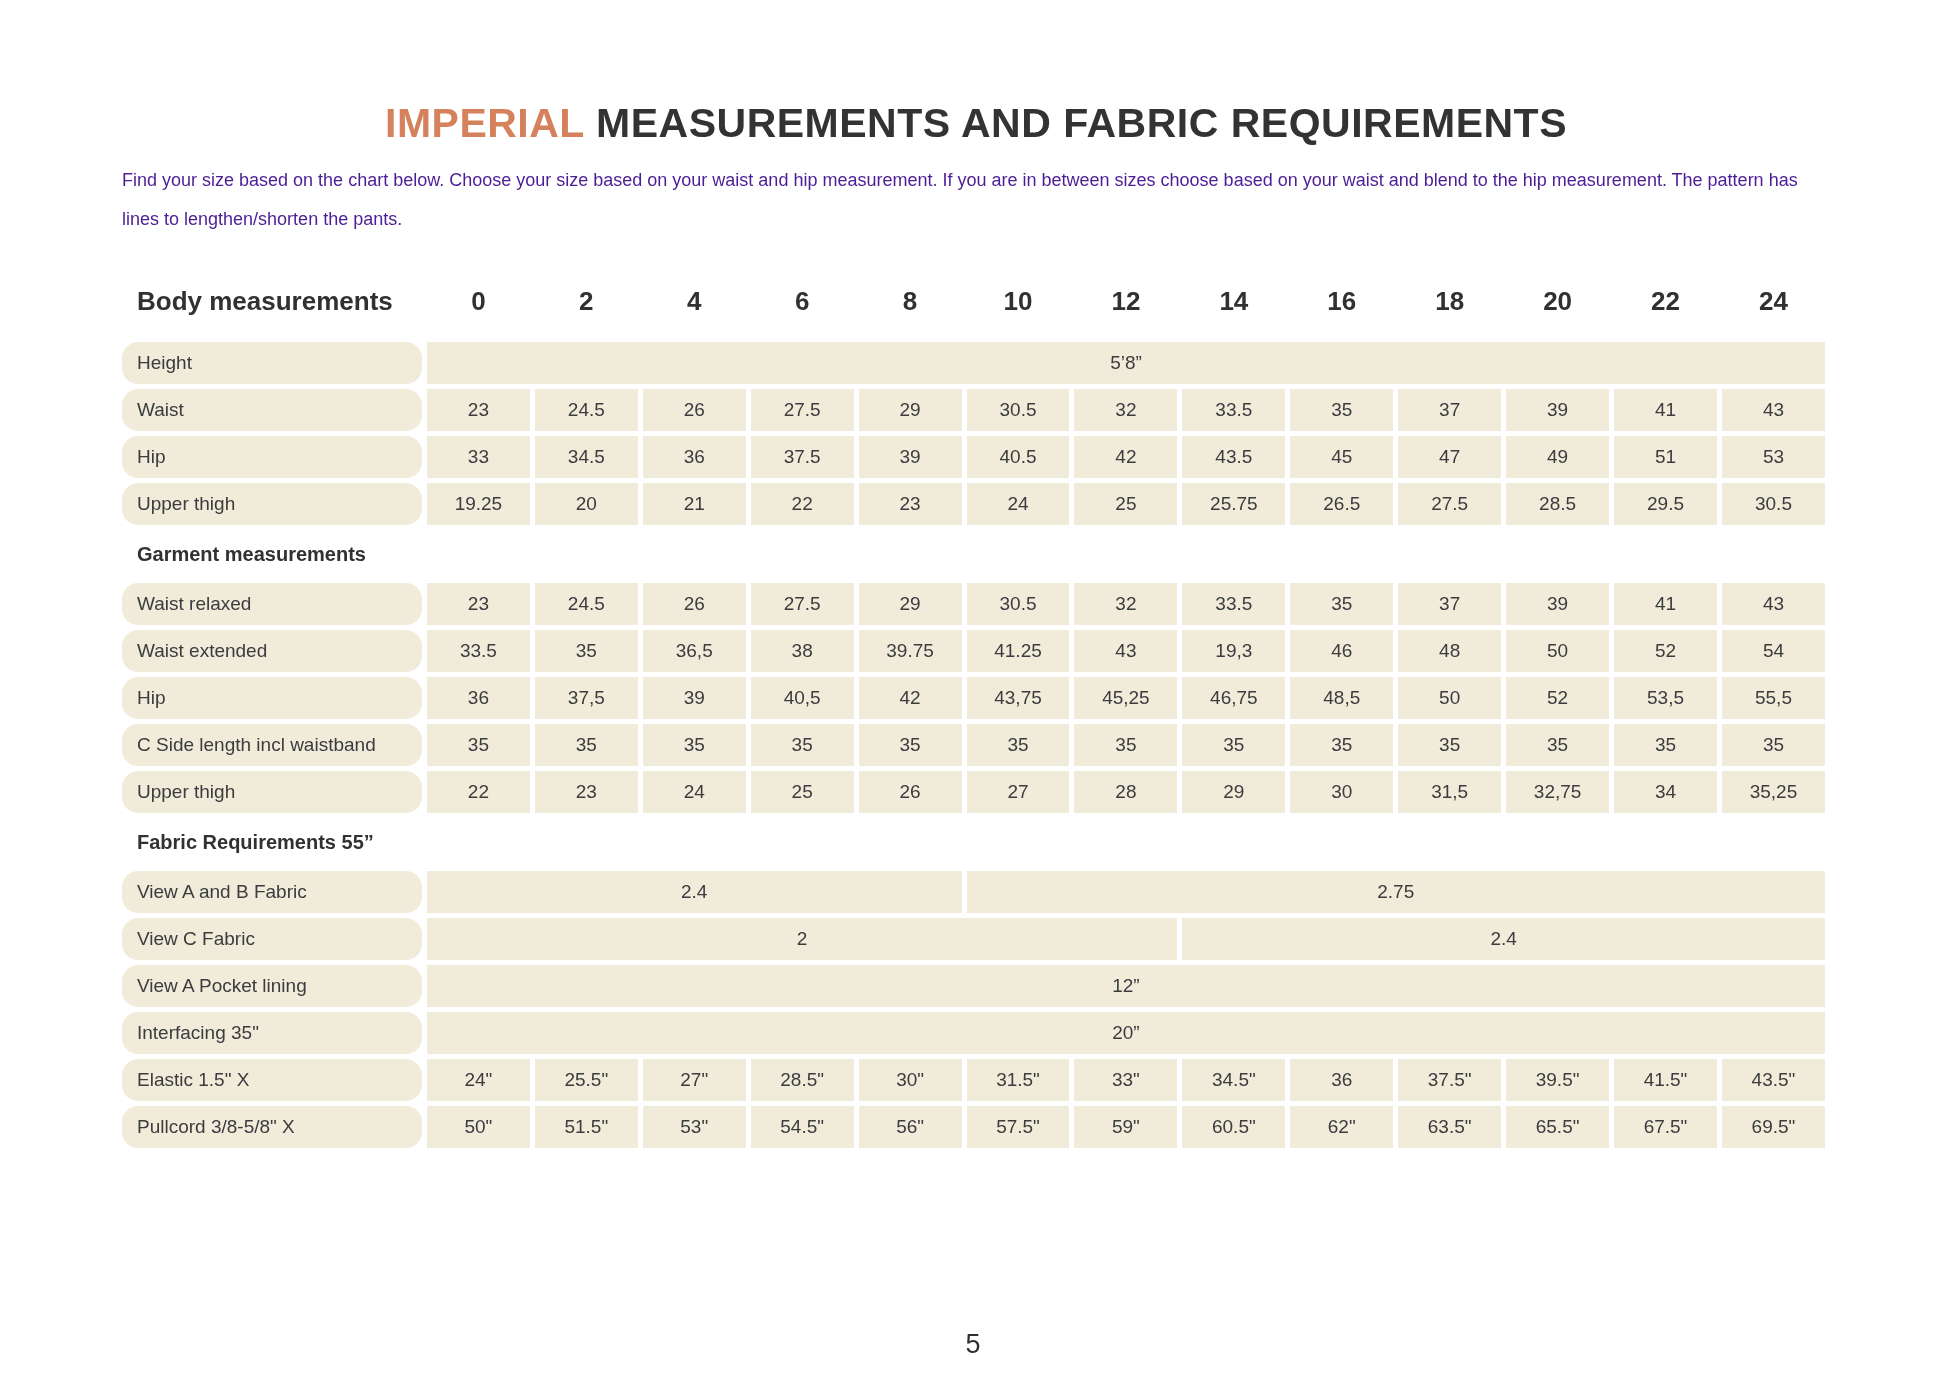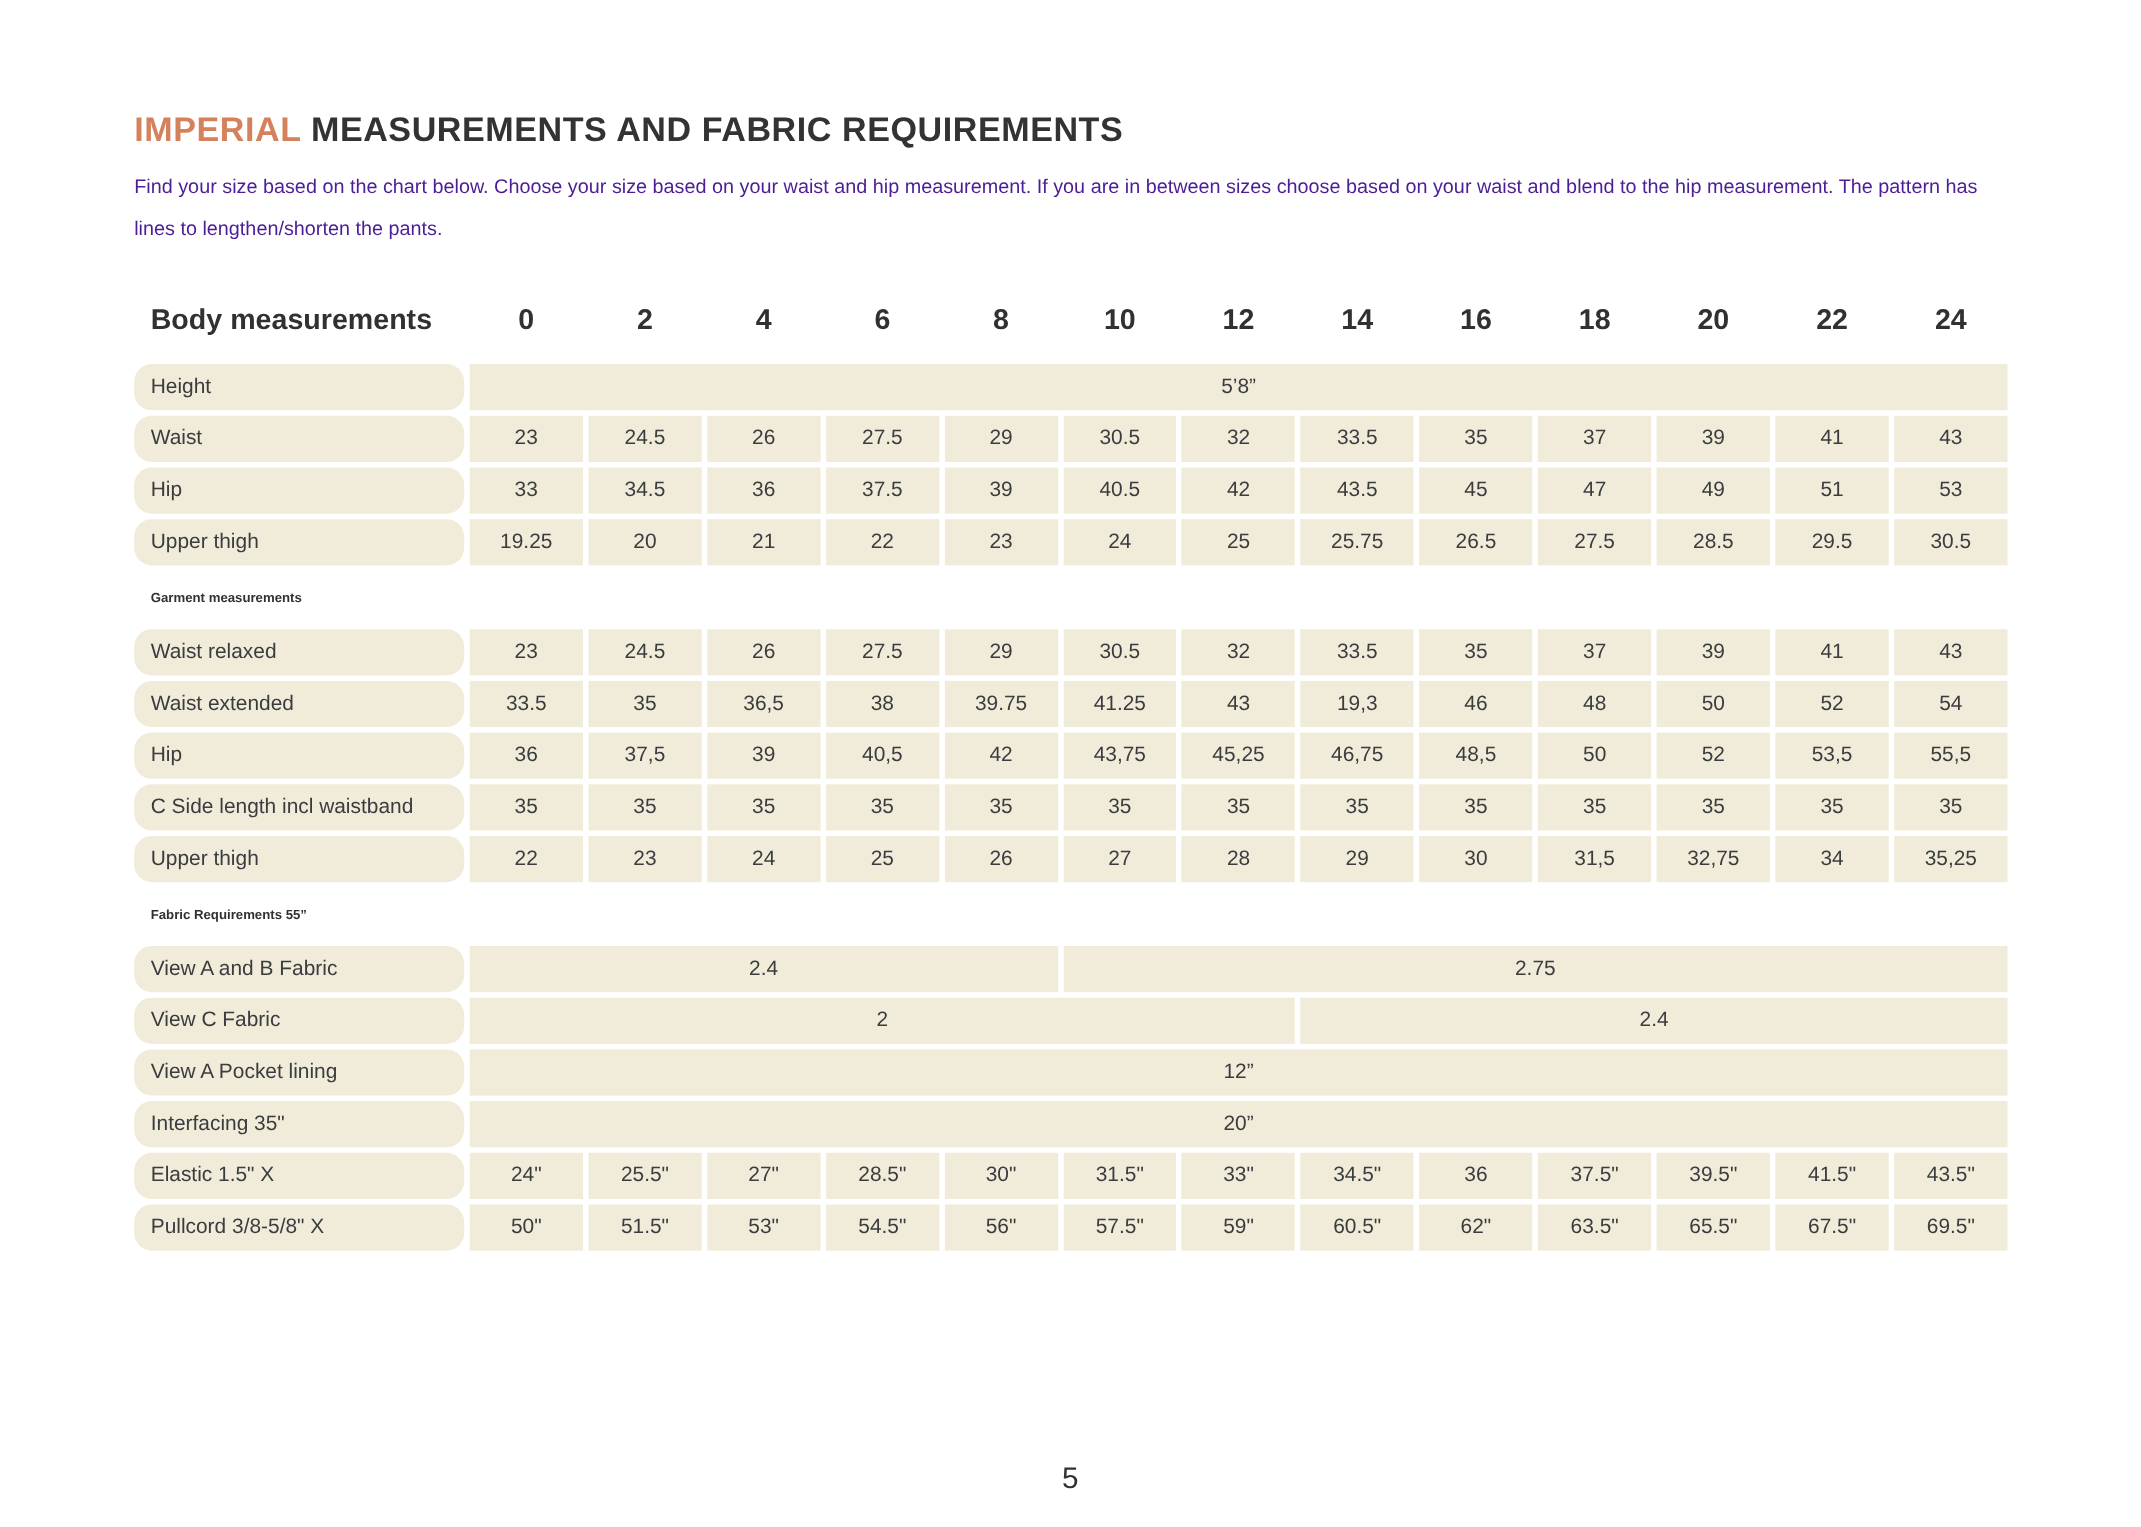--- a/index.html
+++ b/index.html
@@ -15,24 +15,25 @@
     font-family:"Liberation Sans", sans-serif;
     color:var(--ink);
     overflow:hidden;
     position:relative;
   }
   .content{
     padding:100px 116px 0 122px;
   }
   h1.title{
     margin:0;
-    font-size:31px;
+    font-size:41px;
     font-weight:700;
     letter-spacing:0.5px;
     color:#313335;
+    text-align:center;
   }
   h1.title .accent{color:var(--accent);}
   p.intro{
     margin:14px 0 0 0;
     font-size:18px;
     line-height:39px;
     font-weight:400;
     max-width:1730px;
     color:#4c1d95;
   }
@@ -69,21 +70,21 @@
     text-align:left;
     padding-left:15px;
     white-space:nowrap;
     border-radius:16px;
   }
   table.size-chart td.section{
     background:transparent;
     text-align:left;
     padding-left:15px;
     font-weight:700;
-    font-size:12px;
+    font-size:20px;
     height:48px;
     color:#2f3133;
   }
   .page-number{
     position:absolute;
     left:0;right:0;
     bottom:28px;
     text-align:center;
     font-size:27px;
     color:#2f3133;

